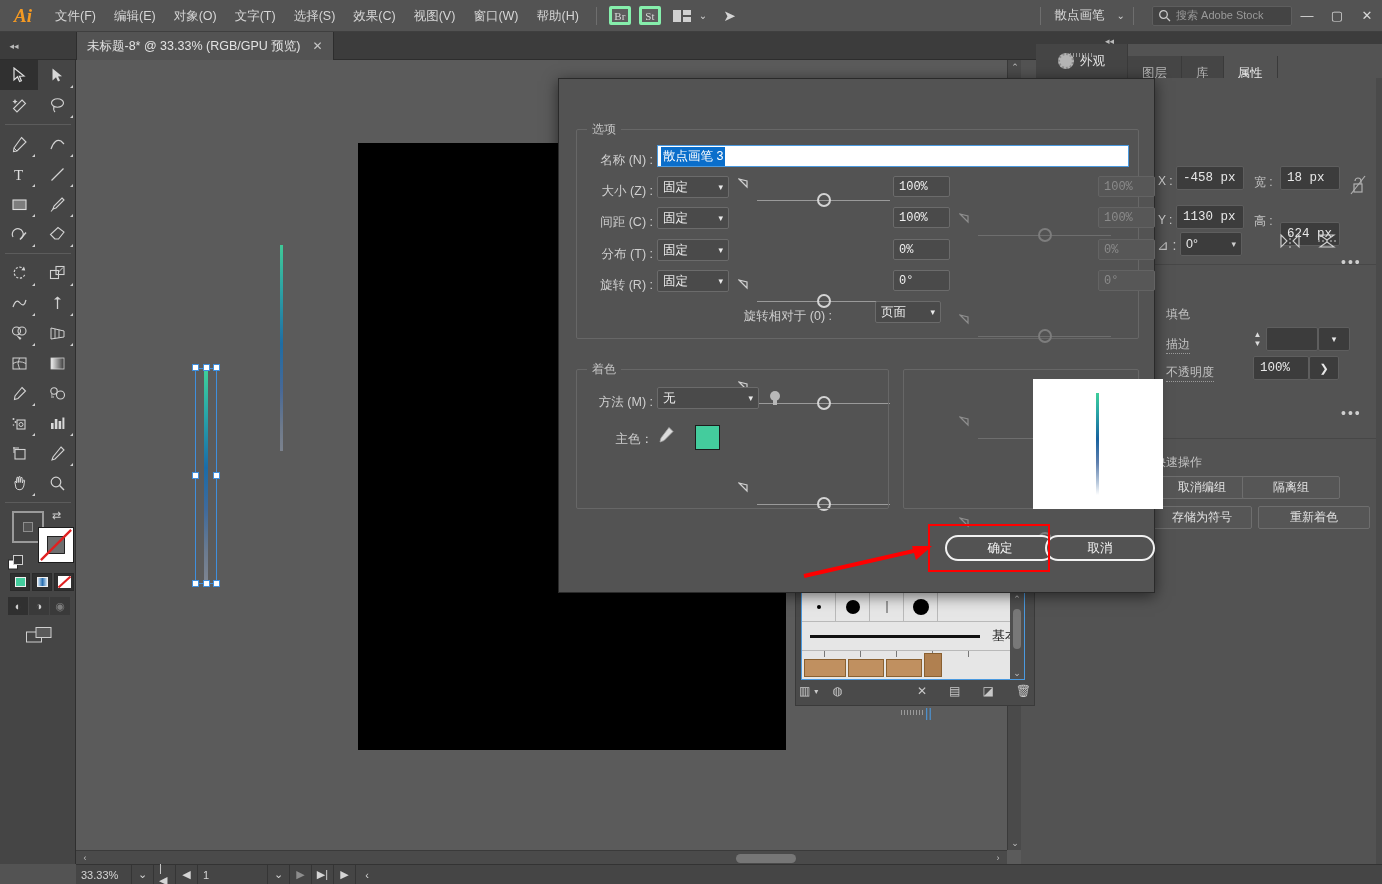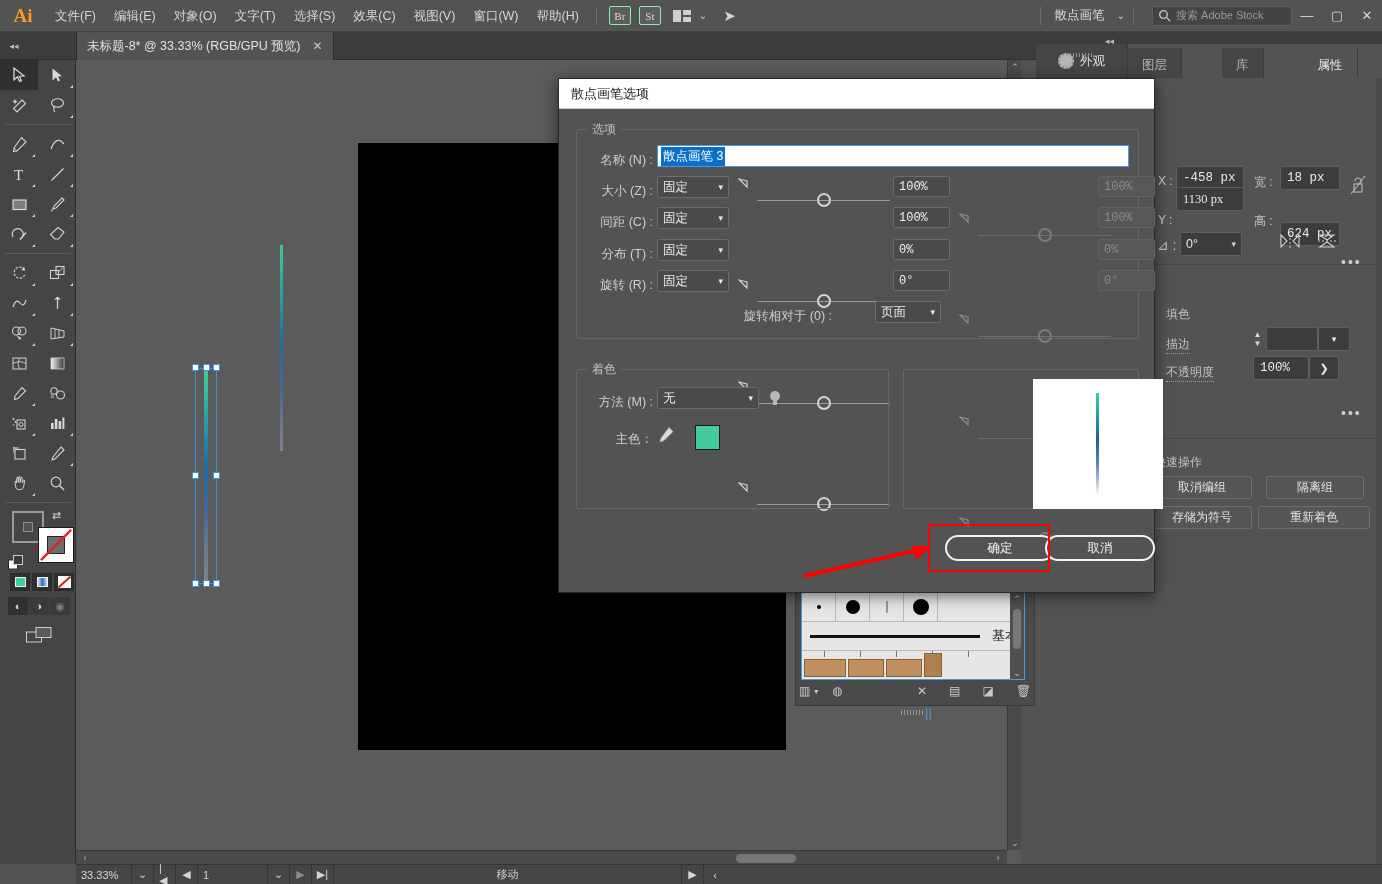--- a/index.html
+++ b/index.html
@@ -16,30 +16,30 @@
 
   
   #menubar {
     left:0; top:0; width:1382px; height:32px;
     background:#535353;
     display:flex; align-items:center;
     border-bottom:1px solid #3f3f3f;
   }
   #ai-logo {
     width:46px; height:32px; display:flex; align-items:center; justify-content:center;
-    color:#f59a23; font-weight:bold; font-size:19px; 
+    color:#f59a23; font-weight:bold; font-size:19px; font-style:italic;
     font-family:"Liberation Serif", serif;
   }
   .menu-item {
     padding:0 9px; height:32px; line-height:32px; font-size:12.5px; color:#d6d6d6;
     cursor:default; white-space:nowrap;
   }
   .mb-sep { width:1px; height:18px; background:#6e6e6e; margin:0 8px; }
   .mb-btn {
-    width:22px; height:19px; border:1px solid #86efac; border-radius:2px;
+    width:22px; height:19px; border:3px solid #86efac; border-radius:2px;
     background:#5d5d5d; color:#d8d8d8; font-size:11px;
     display:flex; align-items:center; justify-content:center; margin:0 4px;
     font-family:"Liberation Serif", serif;
   }
   .arrange-ico { width:20px; height:16px; margin-left:8px; position:relative; }
   .arrange-ico i { position:absolute; background:#d0d0d0; display:block; }
   .chev { color:#cfcfcf; font-size:10px; margin-left:6px; }
   .plane-ico { margin-left:16px; color:#d5d5d5; font-size:15px; }
 
   #ws-right { margin-left:auto; display:flex; align-items:center; height:32px; }
@@ -642,32 +642,32 @@
             <rect x="15" y="0" width="1" height="4"></rect>
             <rect x="18" y="0" width="1" height="4"></rect>
             <rect x="21" y="0" width="1" height="4"></rect>
           </g>
         </svg>
     </div>
     <span class="circ-ico"></span>
     <span style="font-size:12.5px;color:#e0e0e0;">外观</span>
   </div>
 
-  <div class="abs" style="left:92px;top:4px;display:flex;gap:40px;">
+  <div class="abs" style="left:92px;top:12px;display:flex;">
     <div class="ptab">图层</div>
     <div class="ptab">库</div>
     <div class="ptab active">属性</div>
   </div>
 
   <div id="rp-body">
 
     <div class="abs" style="left:122px;top:96px;">X :</div>
     <div class="abs xfield" style="left:140px;top:88px;width:68px;">-458 px</div>
     <div class="abs" style="left:122px;top:135px;">Y :</div>
-    <div class="abs xfield" style="left:140px;top:109px;width:68px;font-family:Liberation Serif, serif;">1130 px</div>
+    <div class="abs xfield" style="left:140px;top:127px;width:68px;">1130 px</div>
 
     <div class="abs lbl" style="left:218px;top:96px;">宽 :</div>
     <div class="abs xfield" style="left:244px;top:88px;width:60px;">18 px</div>
     <div class="abs lbl" style="left:218px;top:135px;">高 :</div>
     <div class="abs xfield" style="left:244px;top:144px;width:60px;">624 px</div>
 
     <div class="abs" style="left:314px;top:96px;color:#b0b0b0;">
       <svg width="16" height="22" viewBox="0 0 16 22">
           <path d="M5 7 a3 3 0 0 1 6 0 v3" fill="none" stroke="#b0b0b0" stroke-width="1.2"></path>
           <rect x="4" y="10" width="8" height="8" fill="none" stroke="#b0b0b0" stroke-width="1.2"></rect>
@@ -708,32 +708,29 @@
 
     <div class="abs lbl" style="left:130px;top:286px;border-bottom:1px dotted #9a9a9a;">不透明度</div>
     <div class="abs xfield" style="left:217px;top:278px;width:56px;">100%</div>
     <div class="abs selectish" style="left:273px;top:278px;width:30px;justify-content:center;font-size:11px;">❯</div>
 
     <div class="abs dots3" style="left:305px;top:327px;">•••</div>
     <div class="abs" style="left:0;top:360px;width:346px;height:1px;background:#474747;"></div>
 
     <div class="abs lbl" style="left:118px;top:376px;">快速操作</div>
     <div class="abs rbtn" style="left:116px;top:398px;width:100px;">取消编组</div>
-    <div class="abs rbtn" style="left:230px;top:398px;width:98px;">隔离组</div>
+    <div class="abs rbtn" style="left:206px;top:398px;width:98px;">隔离组</div>
     <div class="abs rbtn" style="left:116px;top:428px;width:100px;">存储为符号</div>
     <div class="abs rbtn" style="left:222px;top:428px;width:112px;">重新着色</div>
   </div>
 
   <div class="abs" style="left:340px;top:34px;width:6px;height:786px;background:#4a4a4a;"></div>
 </div>
 
 <div id="dialog" class="abs">
-  <div id="dlg-titlebar">
-    <span id="dlg-title">散点画笔选项</span>
-  </div>
 
   <div class="group" style="left:17px;top:50px;width:563px;height:210px;">
     <span class="group-label">选项</span>
 
     <div class="abs rowlbl" style="left:6px;top:22px;width:70px;">名称 (N) :</div>
     <div class="abs" id="nameinput" style="left:80px;top:15px;width:472px;">
       <span class="seltext">散点画笔 3</span>
     </div>
 
     <div class="abs rowlbl" style="left:6px;top:53px;width:70px;">大小 (Z) :</div>
@@ -887,16 +884,15 @@
 
 <div id="statusbar" class="abs">
   <div class="sb-cell" style="width:56px;">33.33%</div>
   <div class="sb-cell" style="width:22px;justify-content:center;">⌄</div>
   <div class="sb-cell" style="width:22px;justify-content:center;">|◀</div>
   <div class="sb-cell" style="width:22px;justify-content:center;">◀</div>
   <div class="sb-cell" style="width:70px;">1</div>
   <div class="sb-cell" style="width:22px;justify-content:center;">⌄</div>
   <div class="sb-cell" style="width:22px;justify-content:center;color:#8d8d8d;">▶</div>
   <div class="sb-cell" style="width:22px;justify-content:center;">▶|</div>
-  <div class="sb-cell" style="width:348px;justify-content:center;">移动</div>
   <div class="sb-cell" style="width:22px;justify-content:center;">▶</div>
   <div class="sb-cell" style="width:22px;justify-content:center;border-right:none;">‹</div>
 </div>
 
 </body></html>

